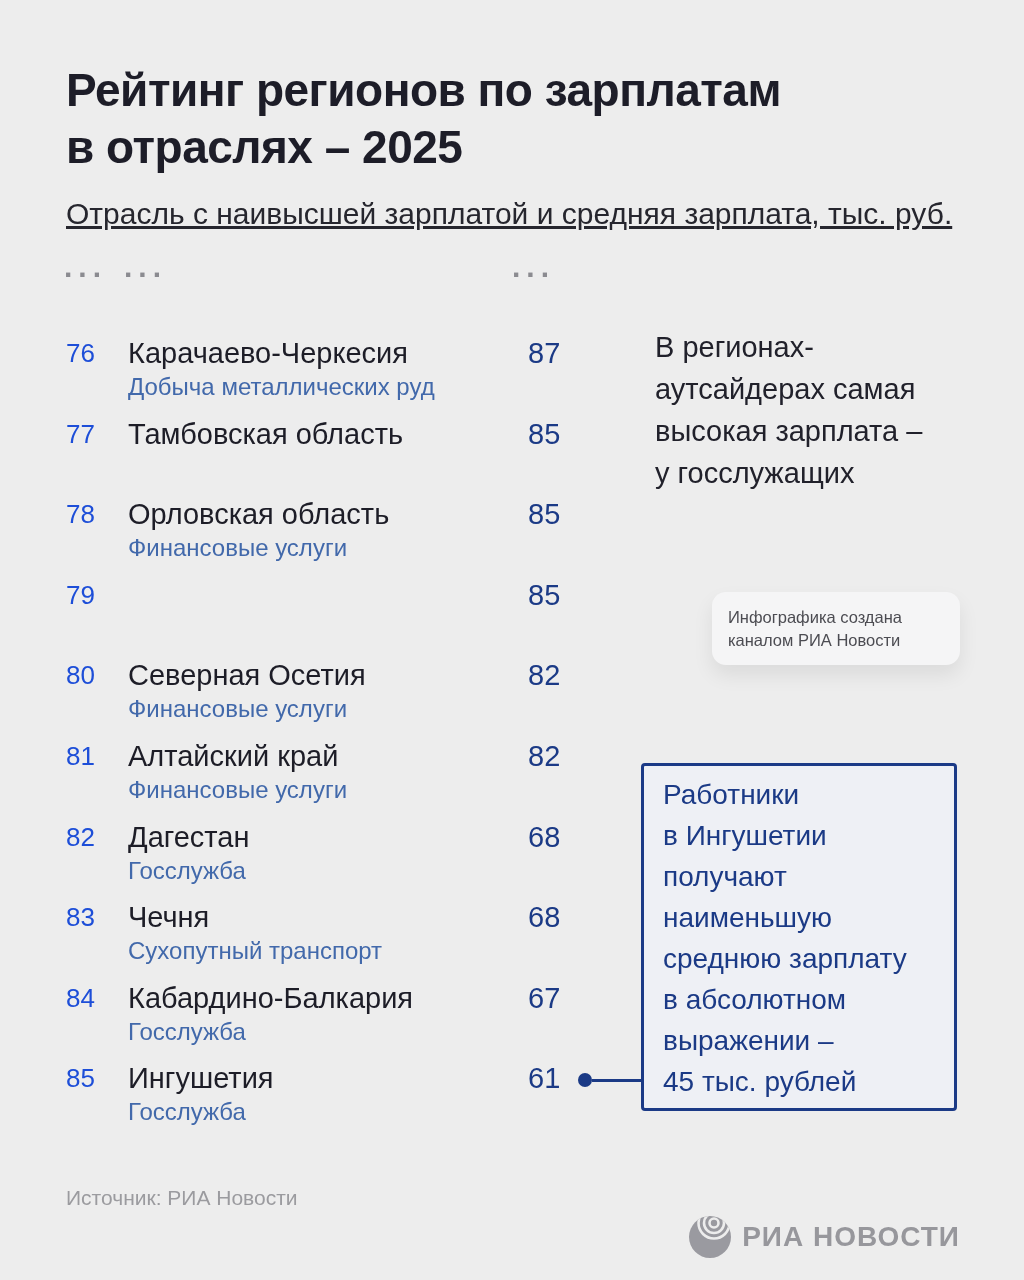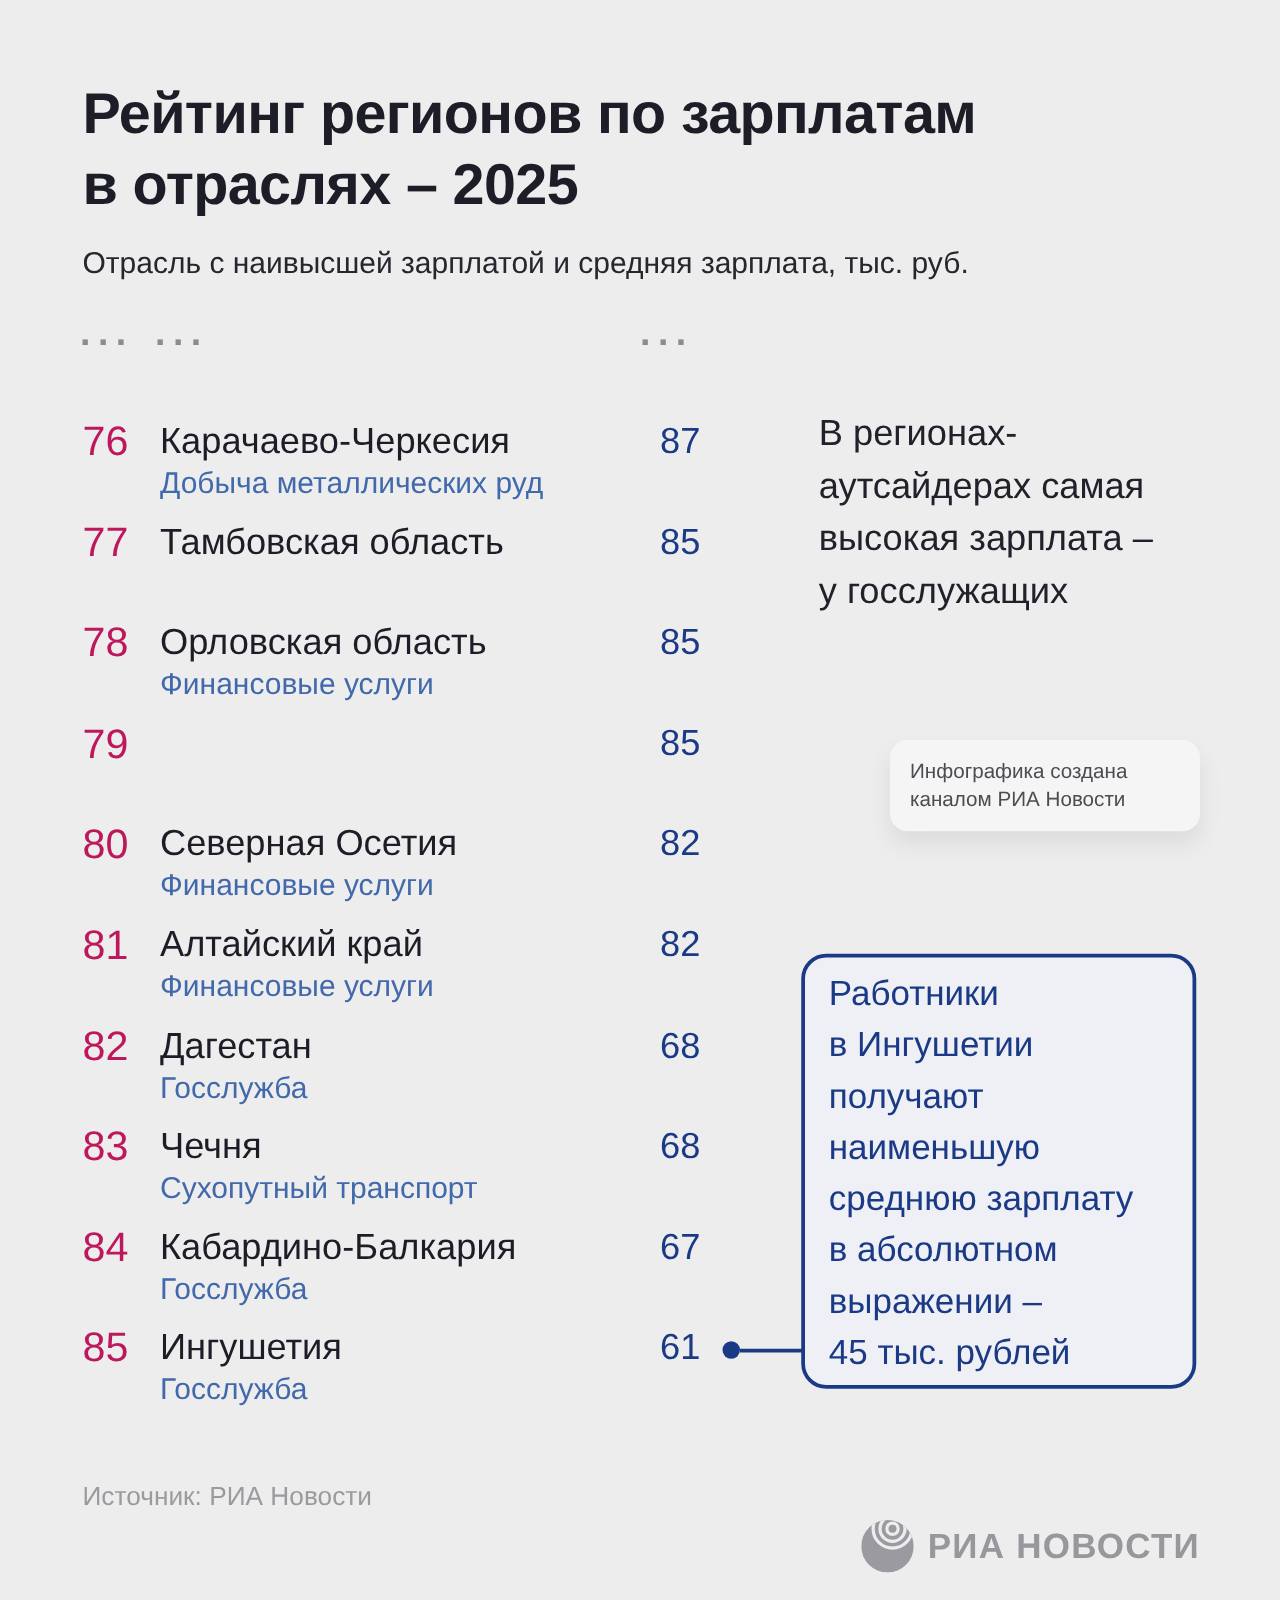--- a/index.html
+++ b/index.html
@@ -8,33 +8,33 @@
     background:#ededed; overflow:hidden;
     font-family:"Liberation Sans", sans-serif;
   }
   .title {
     position:absolute; left:66px; top:62px;
     font-size:46px; font-weight:700; line-height:57px;
     letter-spacing:-0.5px; color:#1d1d28;
   }
   .subtitle {
     position:absolute; left:66px; top:197px;
-    font-size:24px; color:#26262e;
+    font-size:30px; color:#26262e;text-decoration:underline;
   }
   .ellipsis {
     position:absolute; top:250px; font-size:30px; font-weight:700;
     color:#8b8b90; letter-spacing:6px; line-height:34px;
   }
   .el1 { left:64px; } .el2 { left:124px; } .el3 { left:512px; }
 
   .rows { position:absolute; left:66px; top:336px; width:586px; }
   .row { position:relative; height:80.6px; }
   .rank {
     position:absolute; left:0; top:0;
-    font-size:33px; line-height:34px; color:#be185d;
+    font-size:26px; line-height:34px; color:#1d4ed8;
   }
   .rcell { position:absolute; left:62px; top:0; white-space:nowrap; }
   .region { font-size:29px; line-height:34px; color:#1d1d27; }
   .industry { font-size:24px; line-height:30px; margin-top:2px; color:#4269ab; }
   .value {
     position:absolute; left:462px; top:0;
     font-size:29px; line-height:34px; color:#1b3a86;
   }
 
   .note {
@@ -45,21 +45,21 @@
   .infobox {
     position:absolute; left:712px; top:592px; width:248px; height:73px;
     box-sizing:border-box; background:#f5f5f6; border-radius:14px;
     padding:14px 16px; font-size:16.5px; line-height:23px; color:#4c4c52;
     box-shadow:0 10px 20px rgba(0,0,0,0.08);
     white-space:pre-line;
   }
   .callout {
     position:absolute; left:641px; top:763px; width:316px; height:348px;
     box-sizing:border-box; background:#eef0f5;
-    border:3px solid #1b3a86; border-radius:20px;
+    border:3px solid #1b3a86; border-radius:4px;
     padding:8px 14px 0 19px;
     font-size:28px; line-height:41px; color:#1b3a86;
     white-space:pre-line;
   }
   .connector-line {
     position:absolute; left:592px; top:1079px; width:51px; height:3px;
     background:#1b3a86;
   }
   .connector-dot {
     position:absolute; left:578px; top:1073px; width:14px; height:14px;

